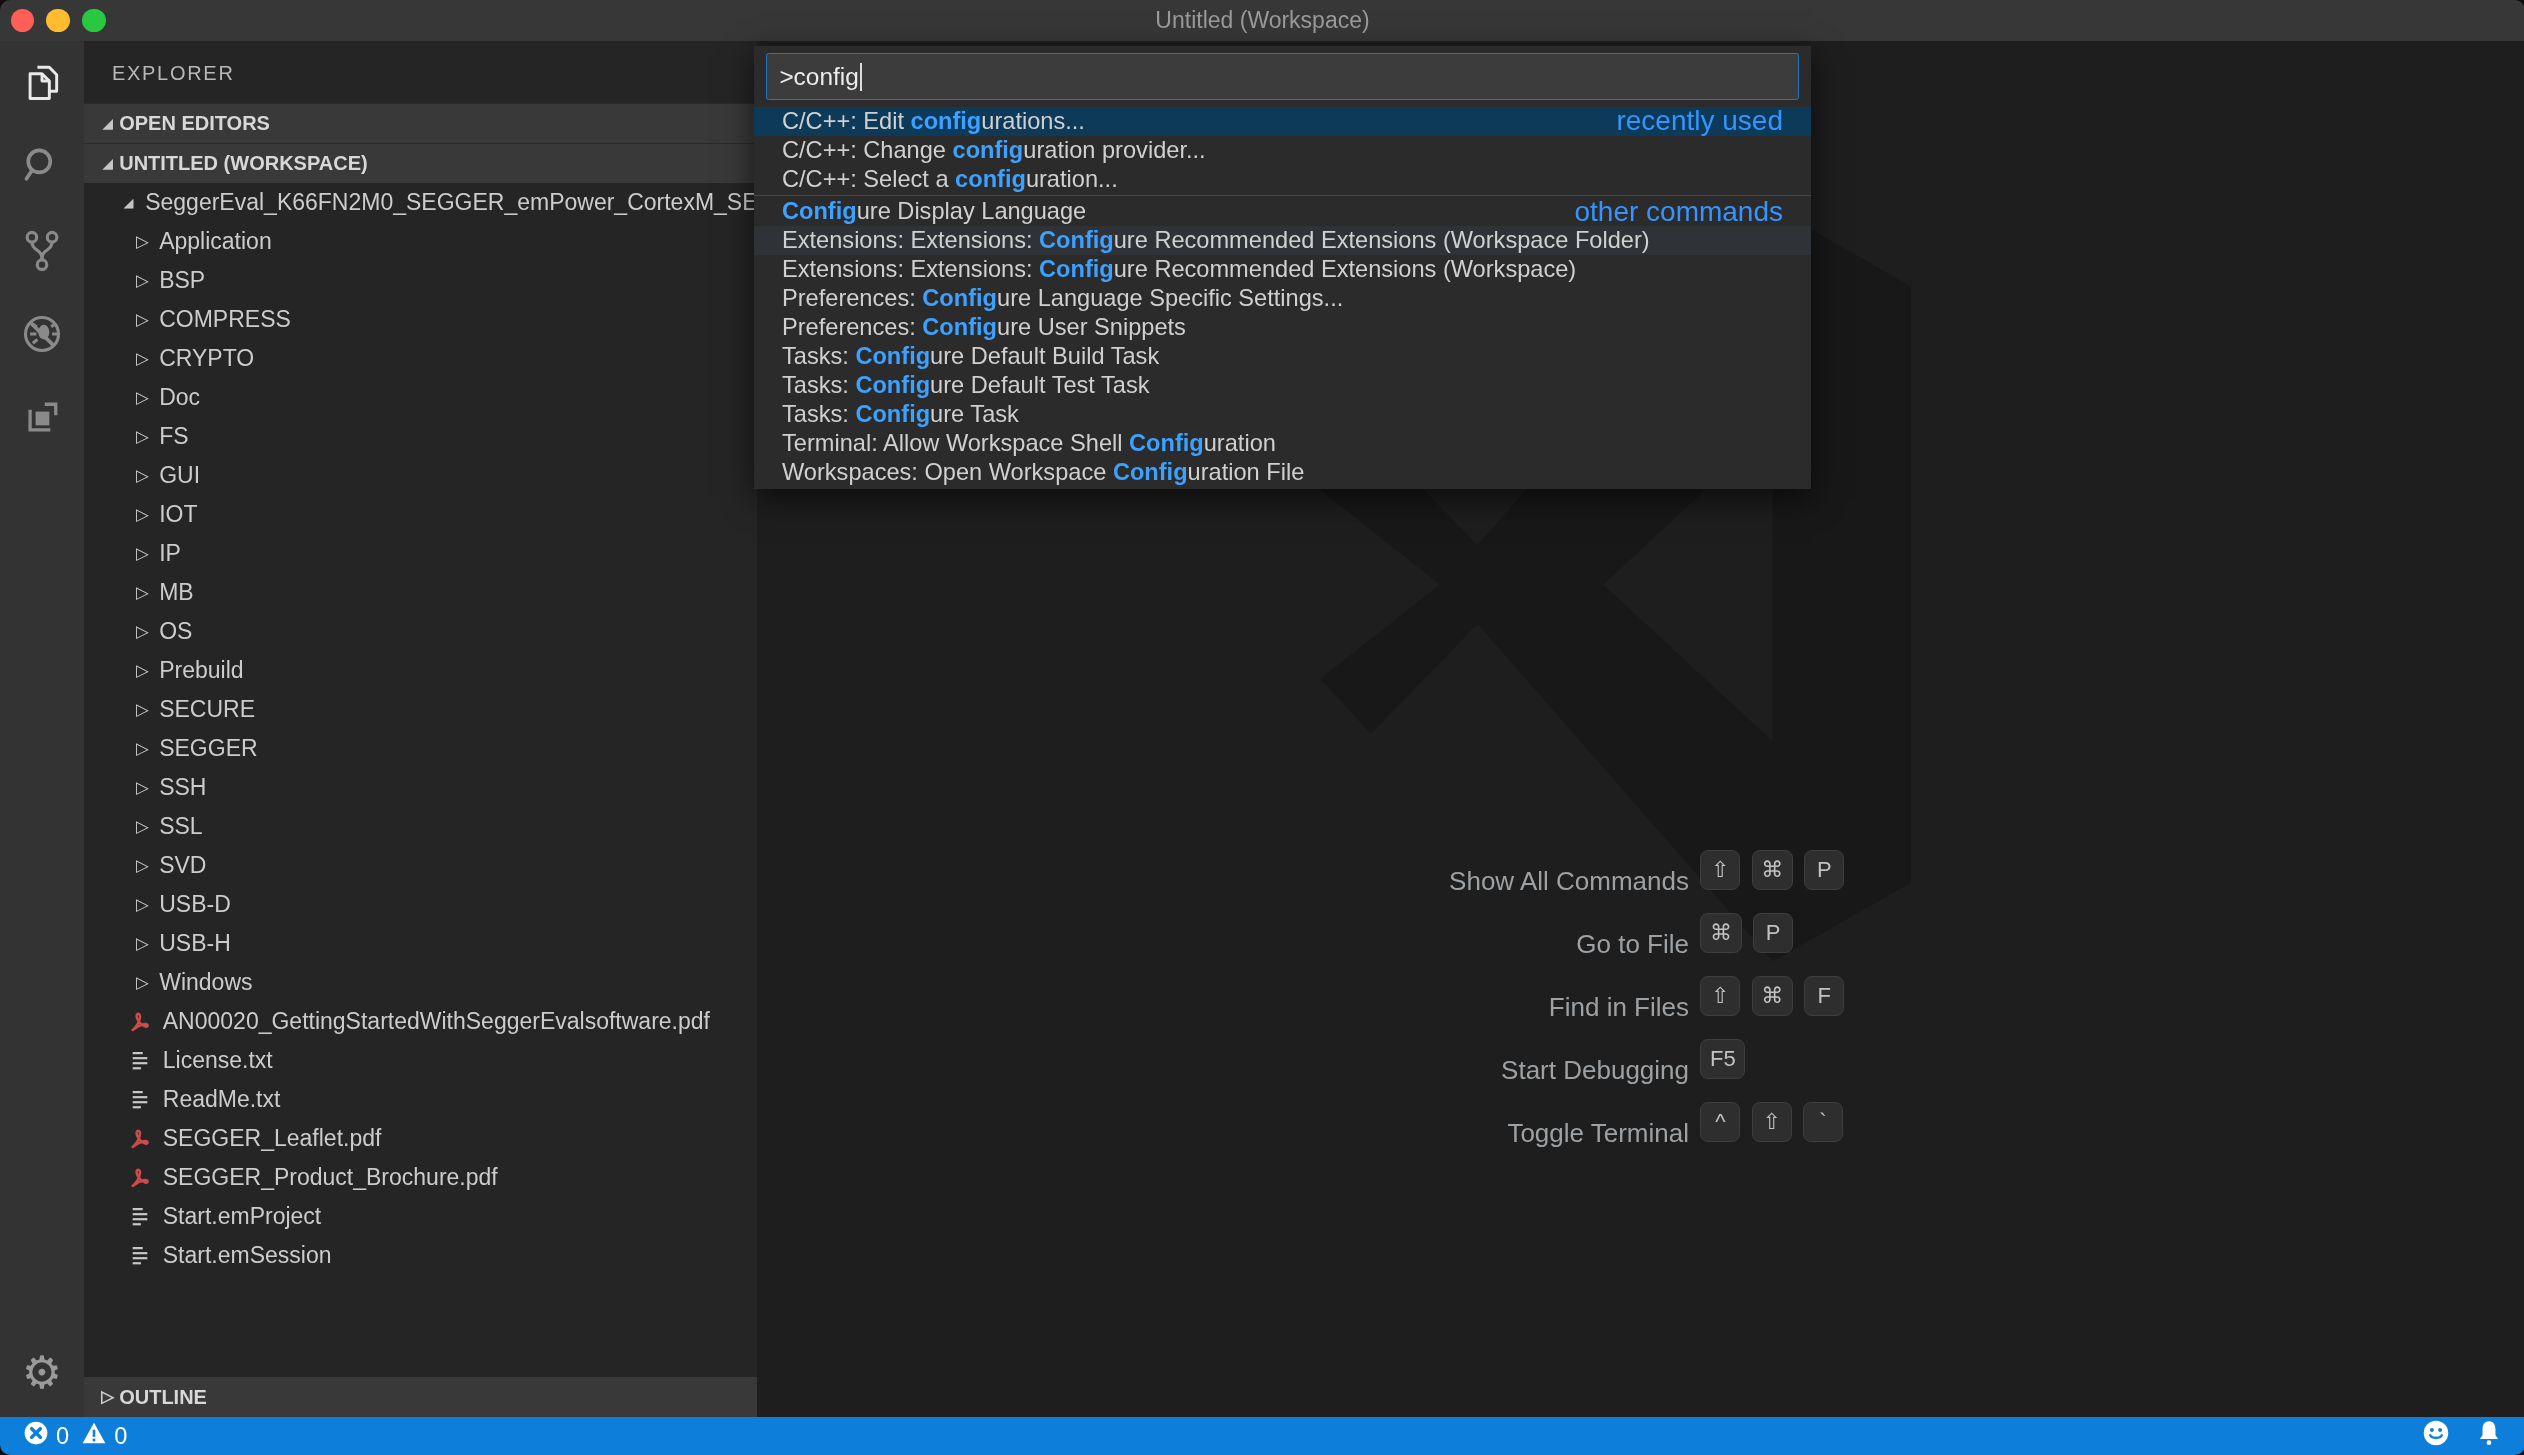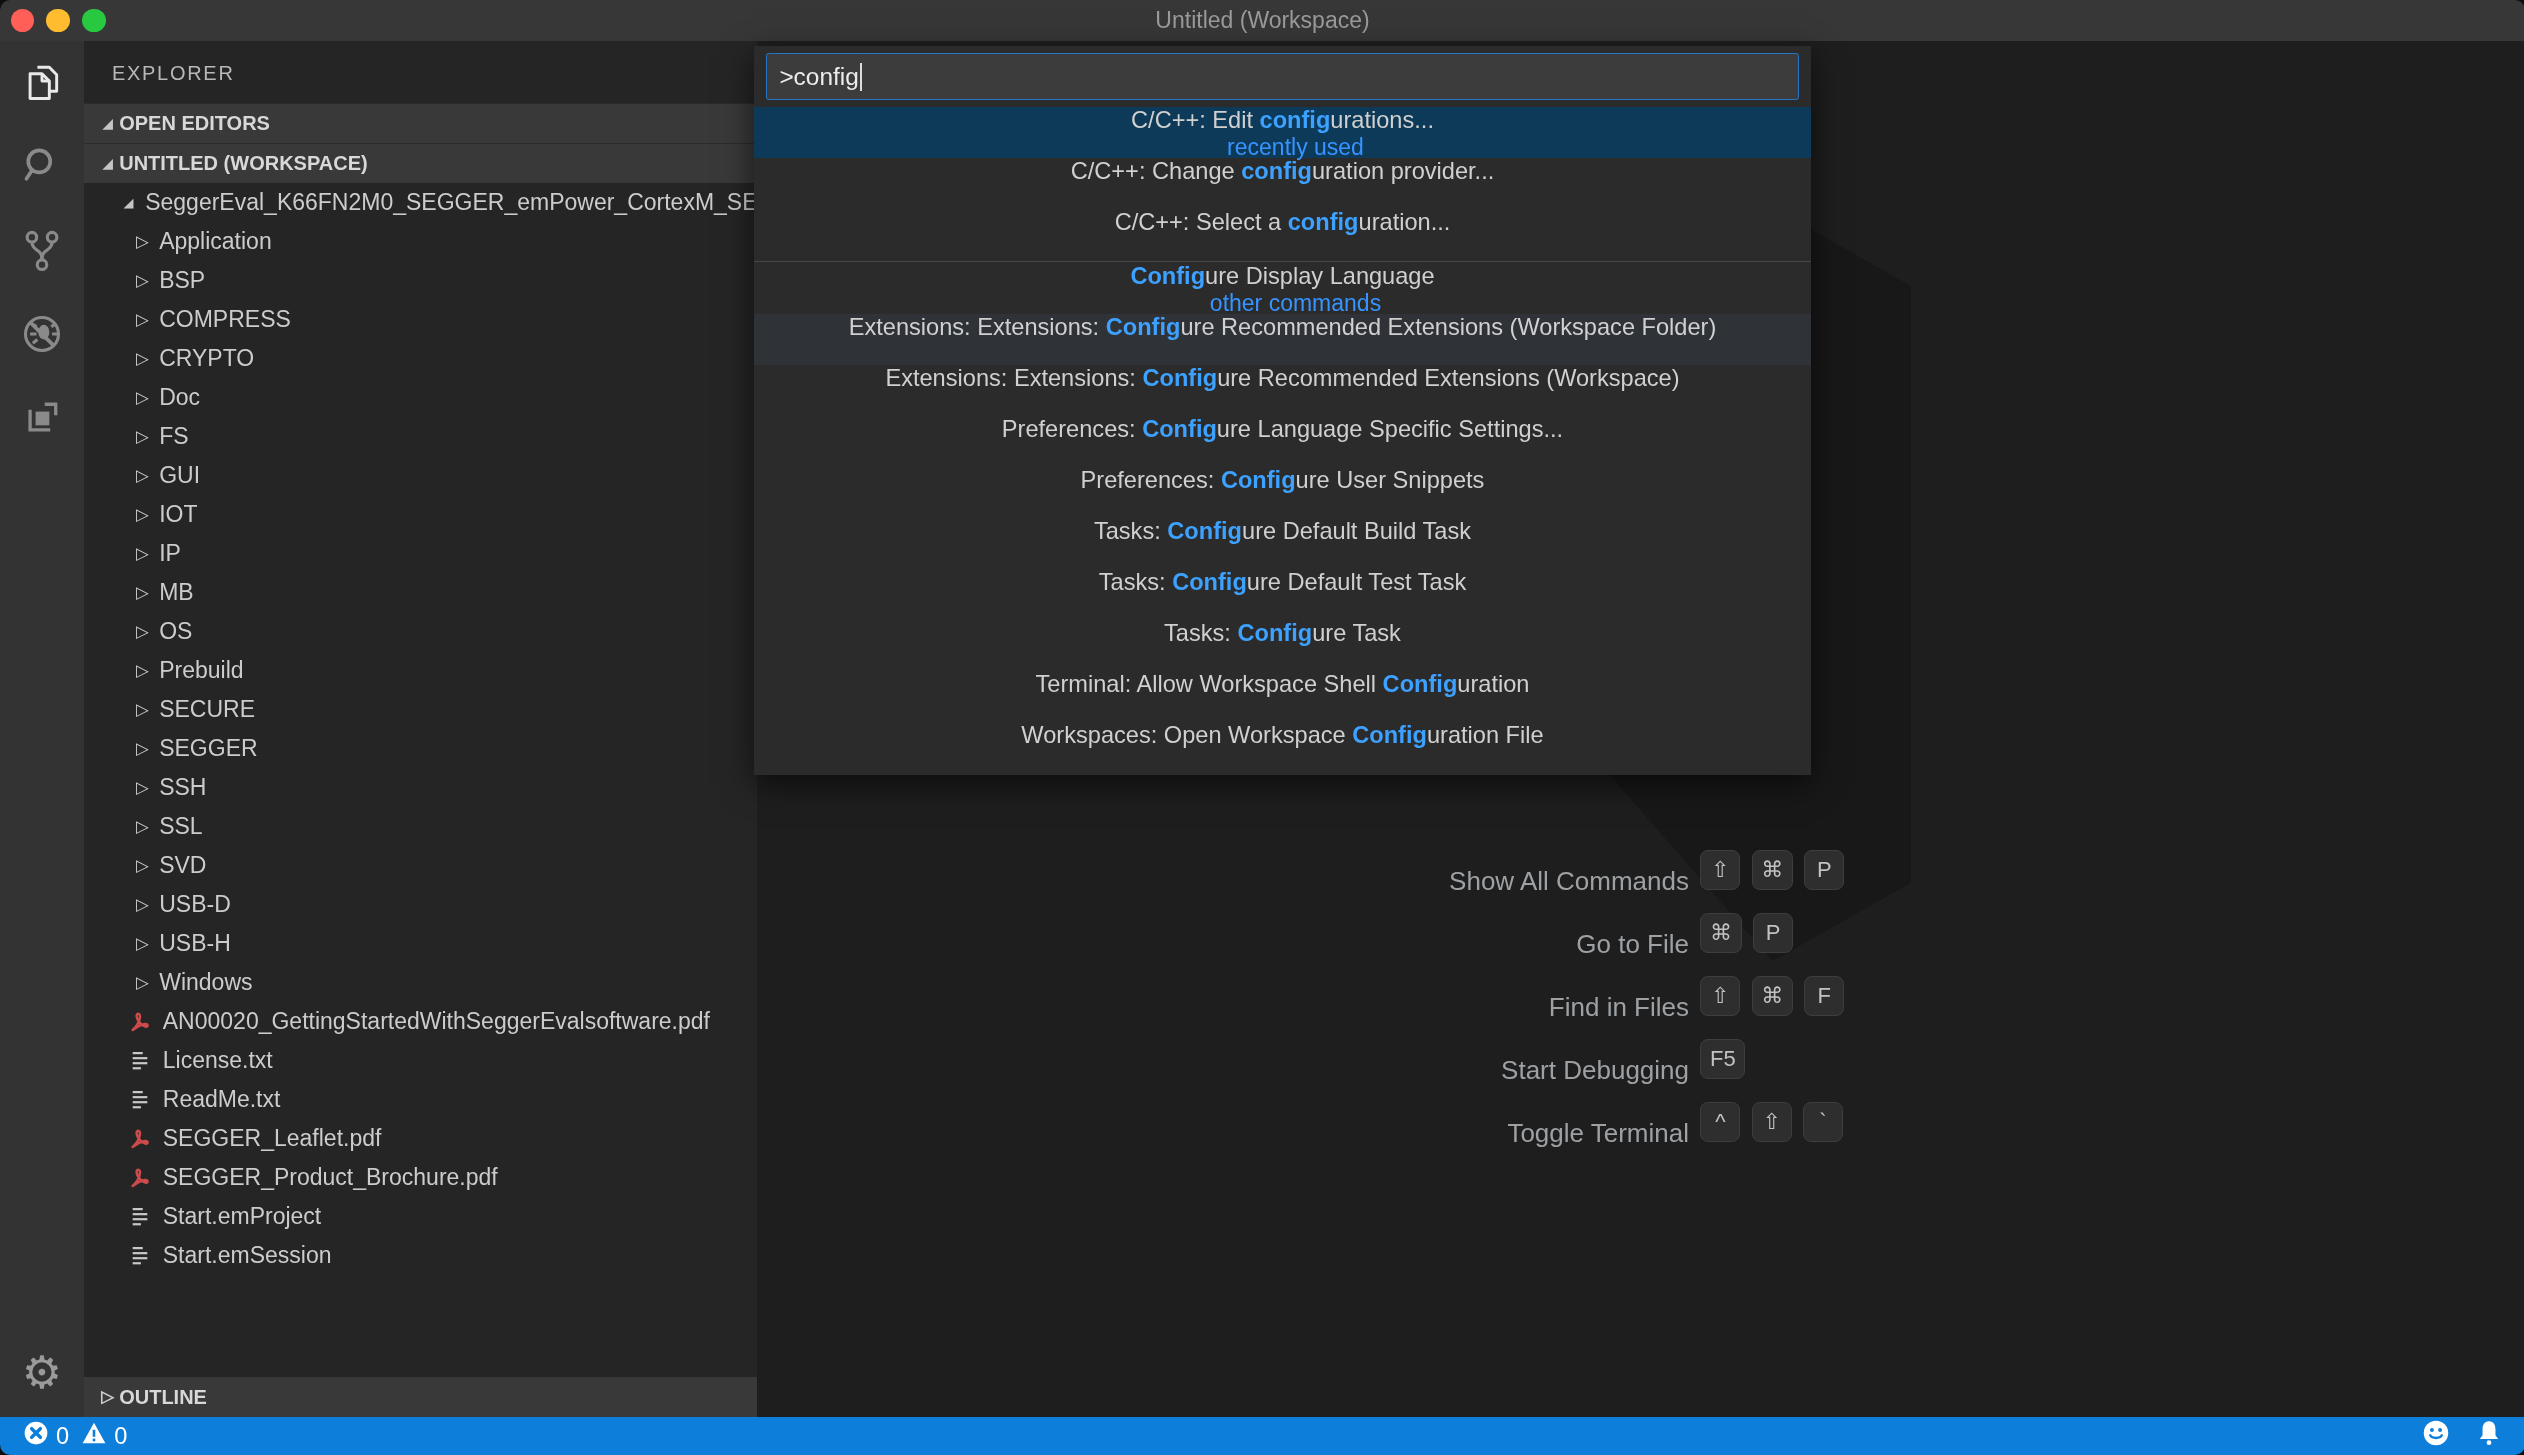--- a/index.html
+++ b/index.html
@@ -52,26 +52,26 @@
   .st-item{display:flex;align-items:center;gap:7px;}
 
   
   .palette{position:absolute;left:754px;top:46px;width:1057px;background:#2b2b2c;z-index:10;
            box-shadow:0 8.7px 30px rgba(0,0,0,.6);padding-bottom:1.7px;}
   .p-input-wrap{padding:7px 12.2px 5.2px 12.2px;}
   .p-input{height:45px;background:#3c3c3c;border:1.7px solid #2276c4;border-radius:2.6px;display:flex;align-items:center;
            padding:0 12.2px;color:#ececec;font-size:24.4px;}
   .caret{display:inline-block;width:1.7px;height:28px;background:#dcdcdc;margin-left:1.7px;}
   .p-list{padding-top:1.7px;}
-  .p-row{height:51px;display:flex;align-items:center;justify-content:space-between;padding:0 28px;
-         color:#d0d0d0;font-size:23.6px;white-space:nowrap;flex-direction:column;}
+  .p-row{height:29px;display:flex;align-items:center;justify-content:space-between;padding:0 28px;
+         color:#d0d0d0;font-size:23.6px;white-space:nowrap;}
   .p-row .match{color:#3da1ff;font-weight:bold;}
   .p-row.selected{background:#0d3a58;}
   .p-row.hover{background:#2f3338;}
-  .p-badge{color:#3794ff;font-size:23px;margin-left:26px;}
+  .p-badge{color:#3794ff;font-size:28px;margin-left:26px;}
   .p-sep{height:1.7px;background:#47474a;margin:0.9px 0;}
 </style>
 </head>
 <body>
 
 <div class="window">
 
   <div class="titlebar">
     <div class="traffic">
       <span class="dot" style="background:#ff5f57"></span>

